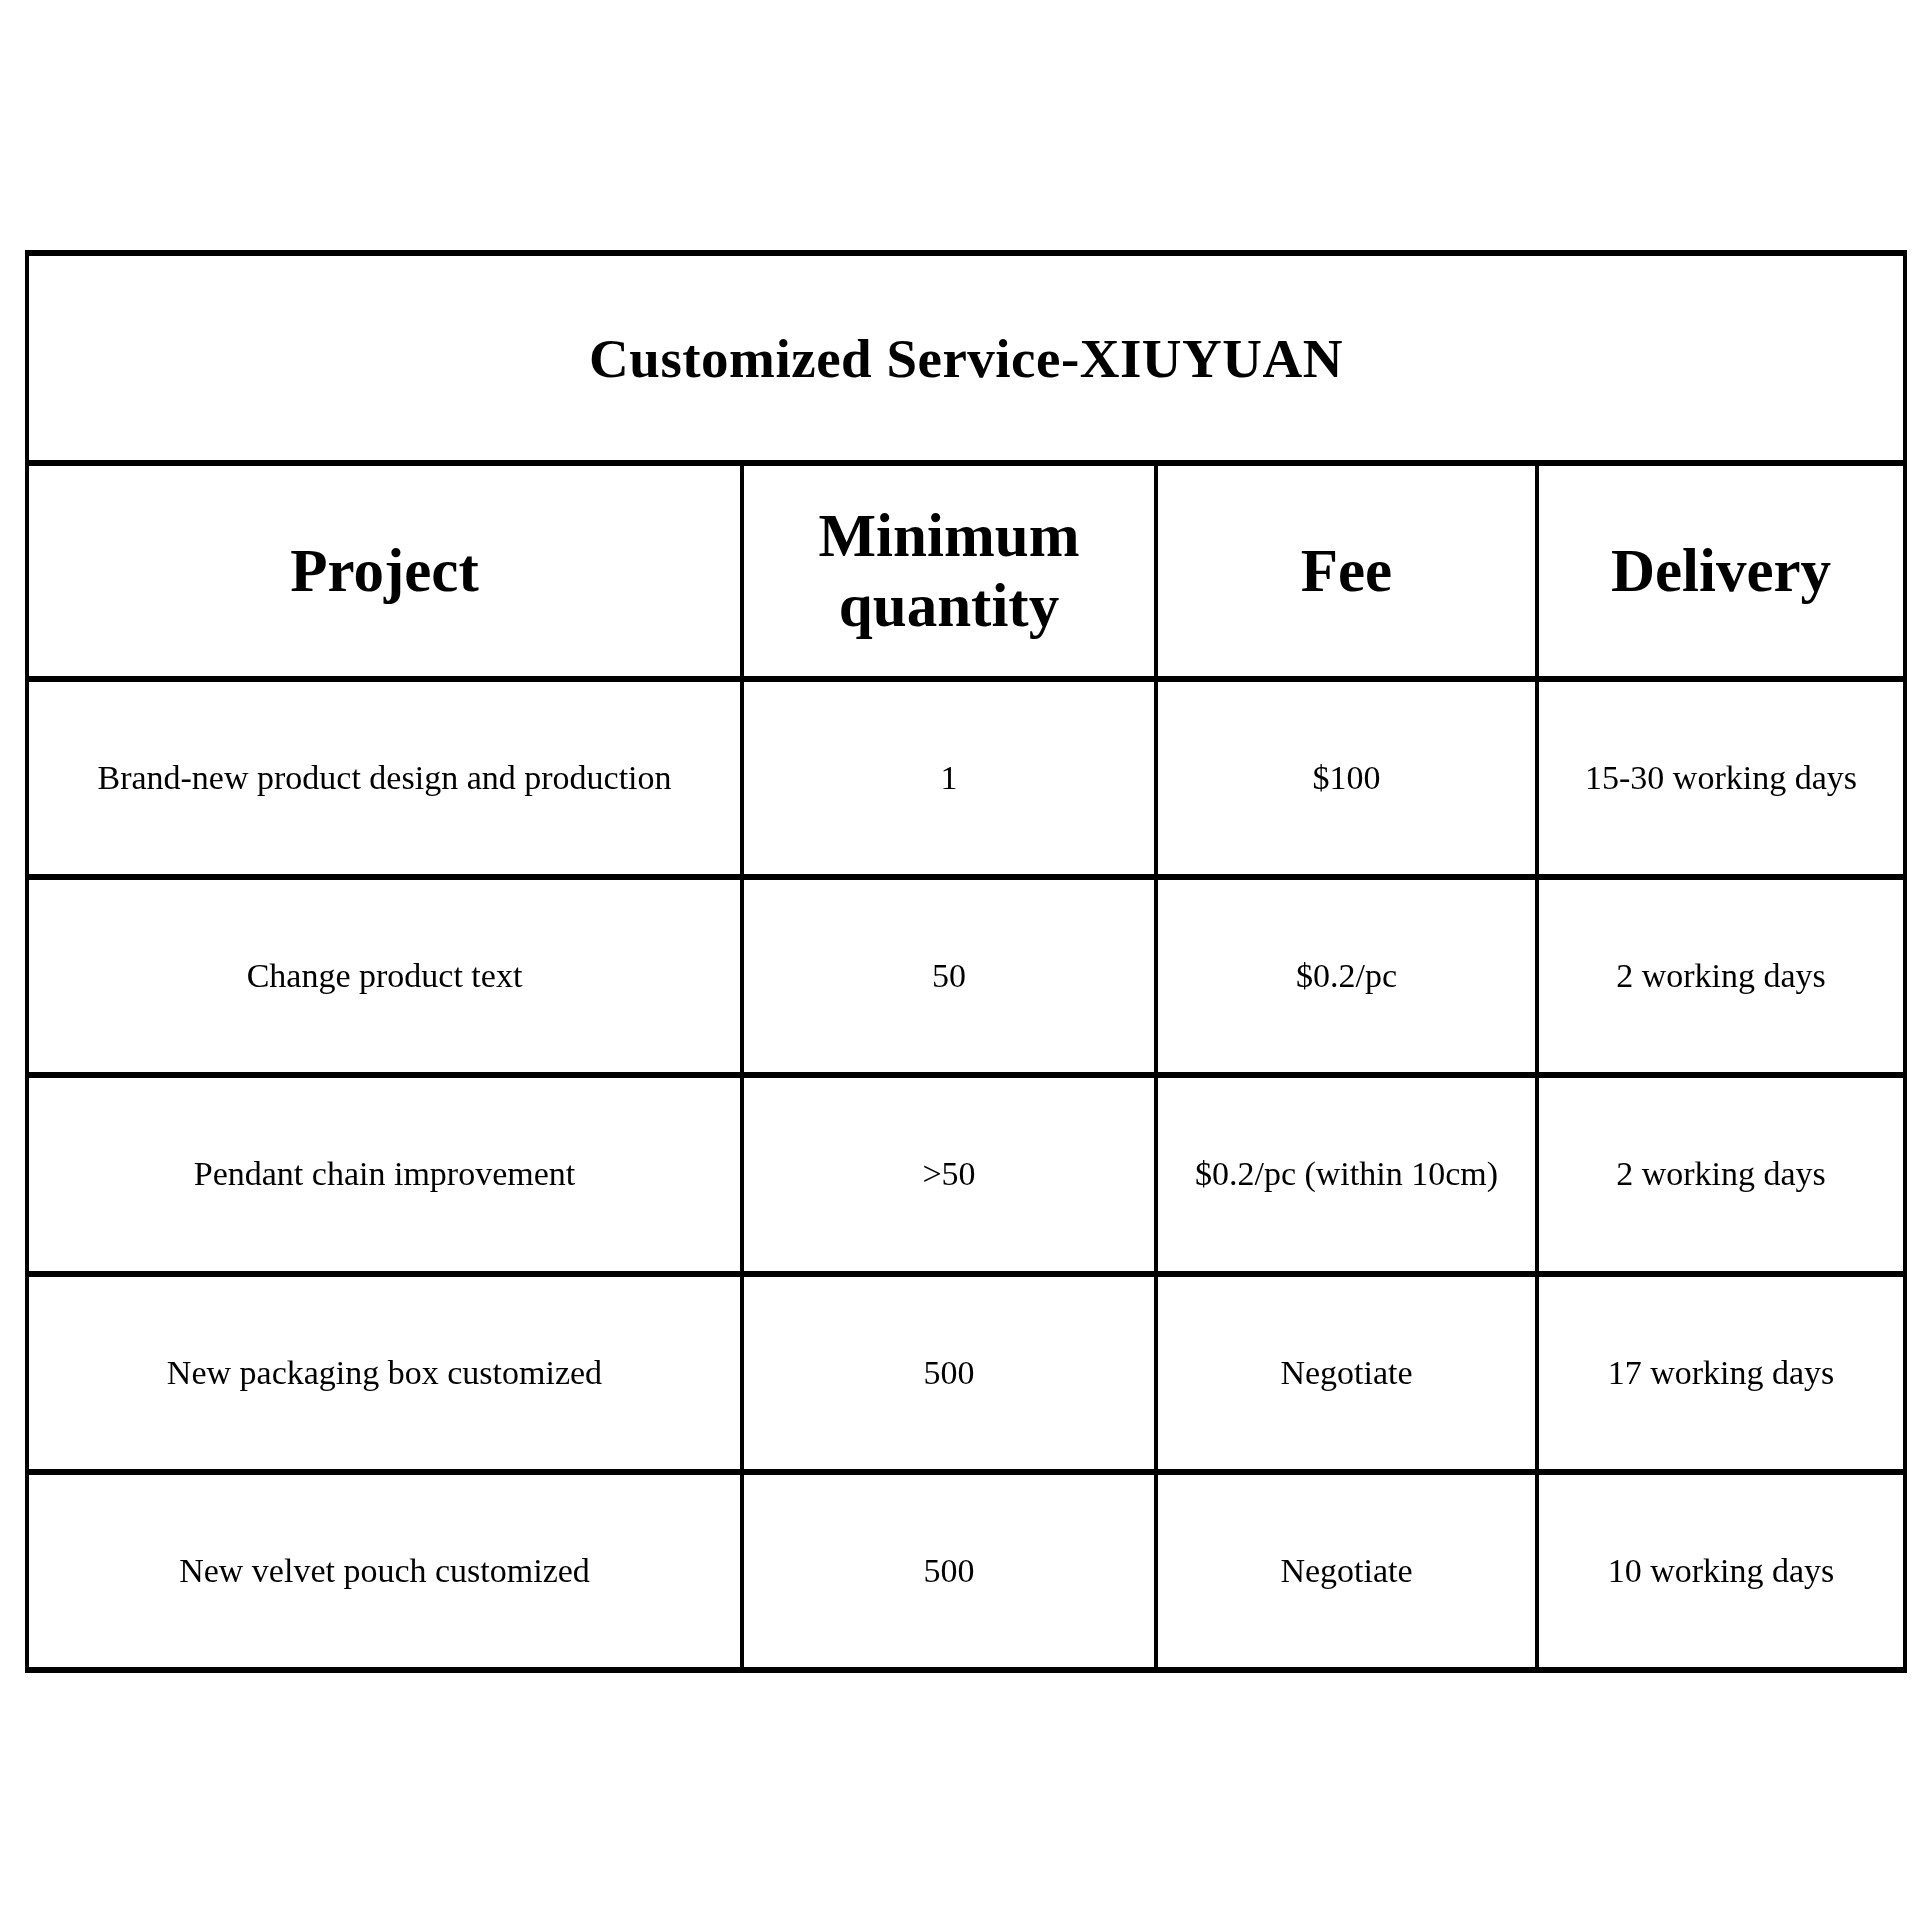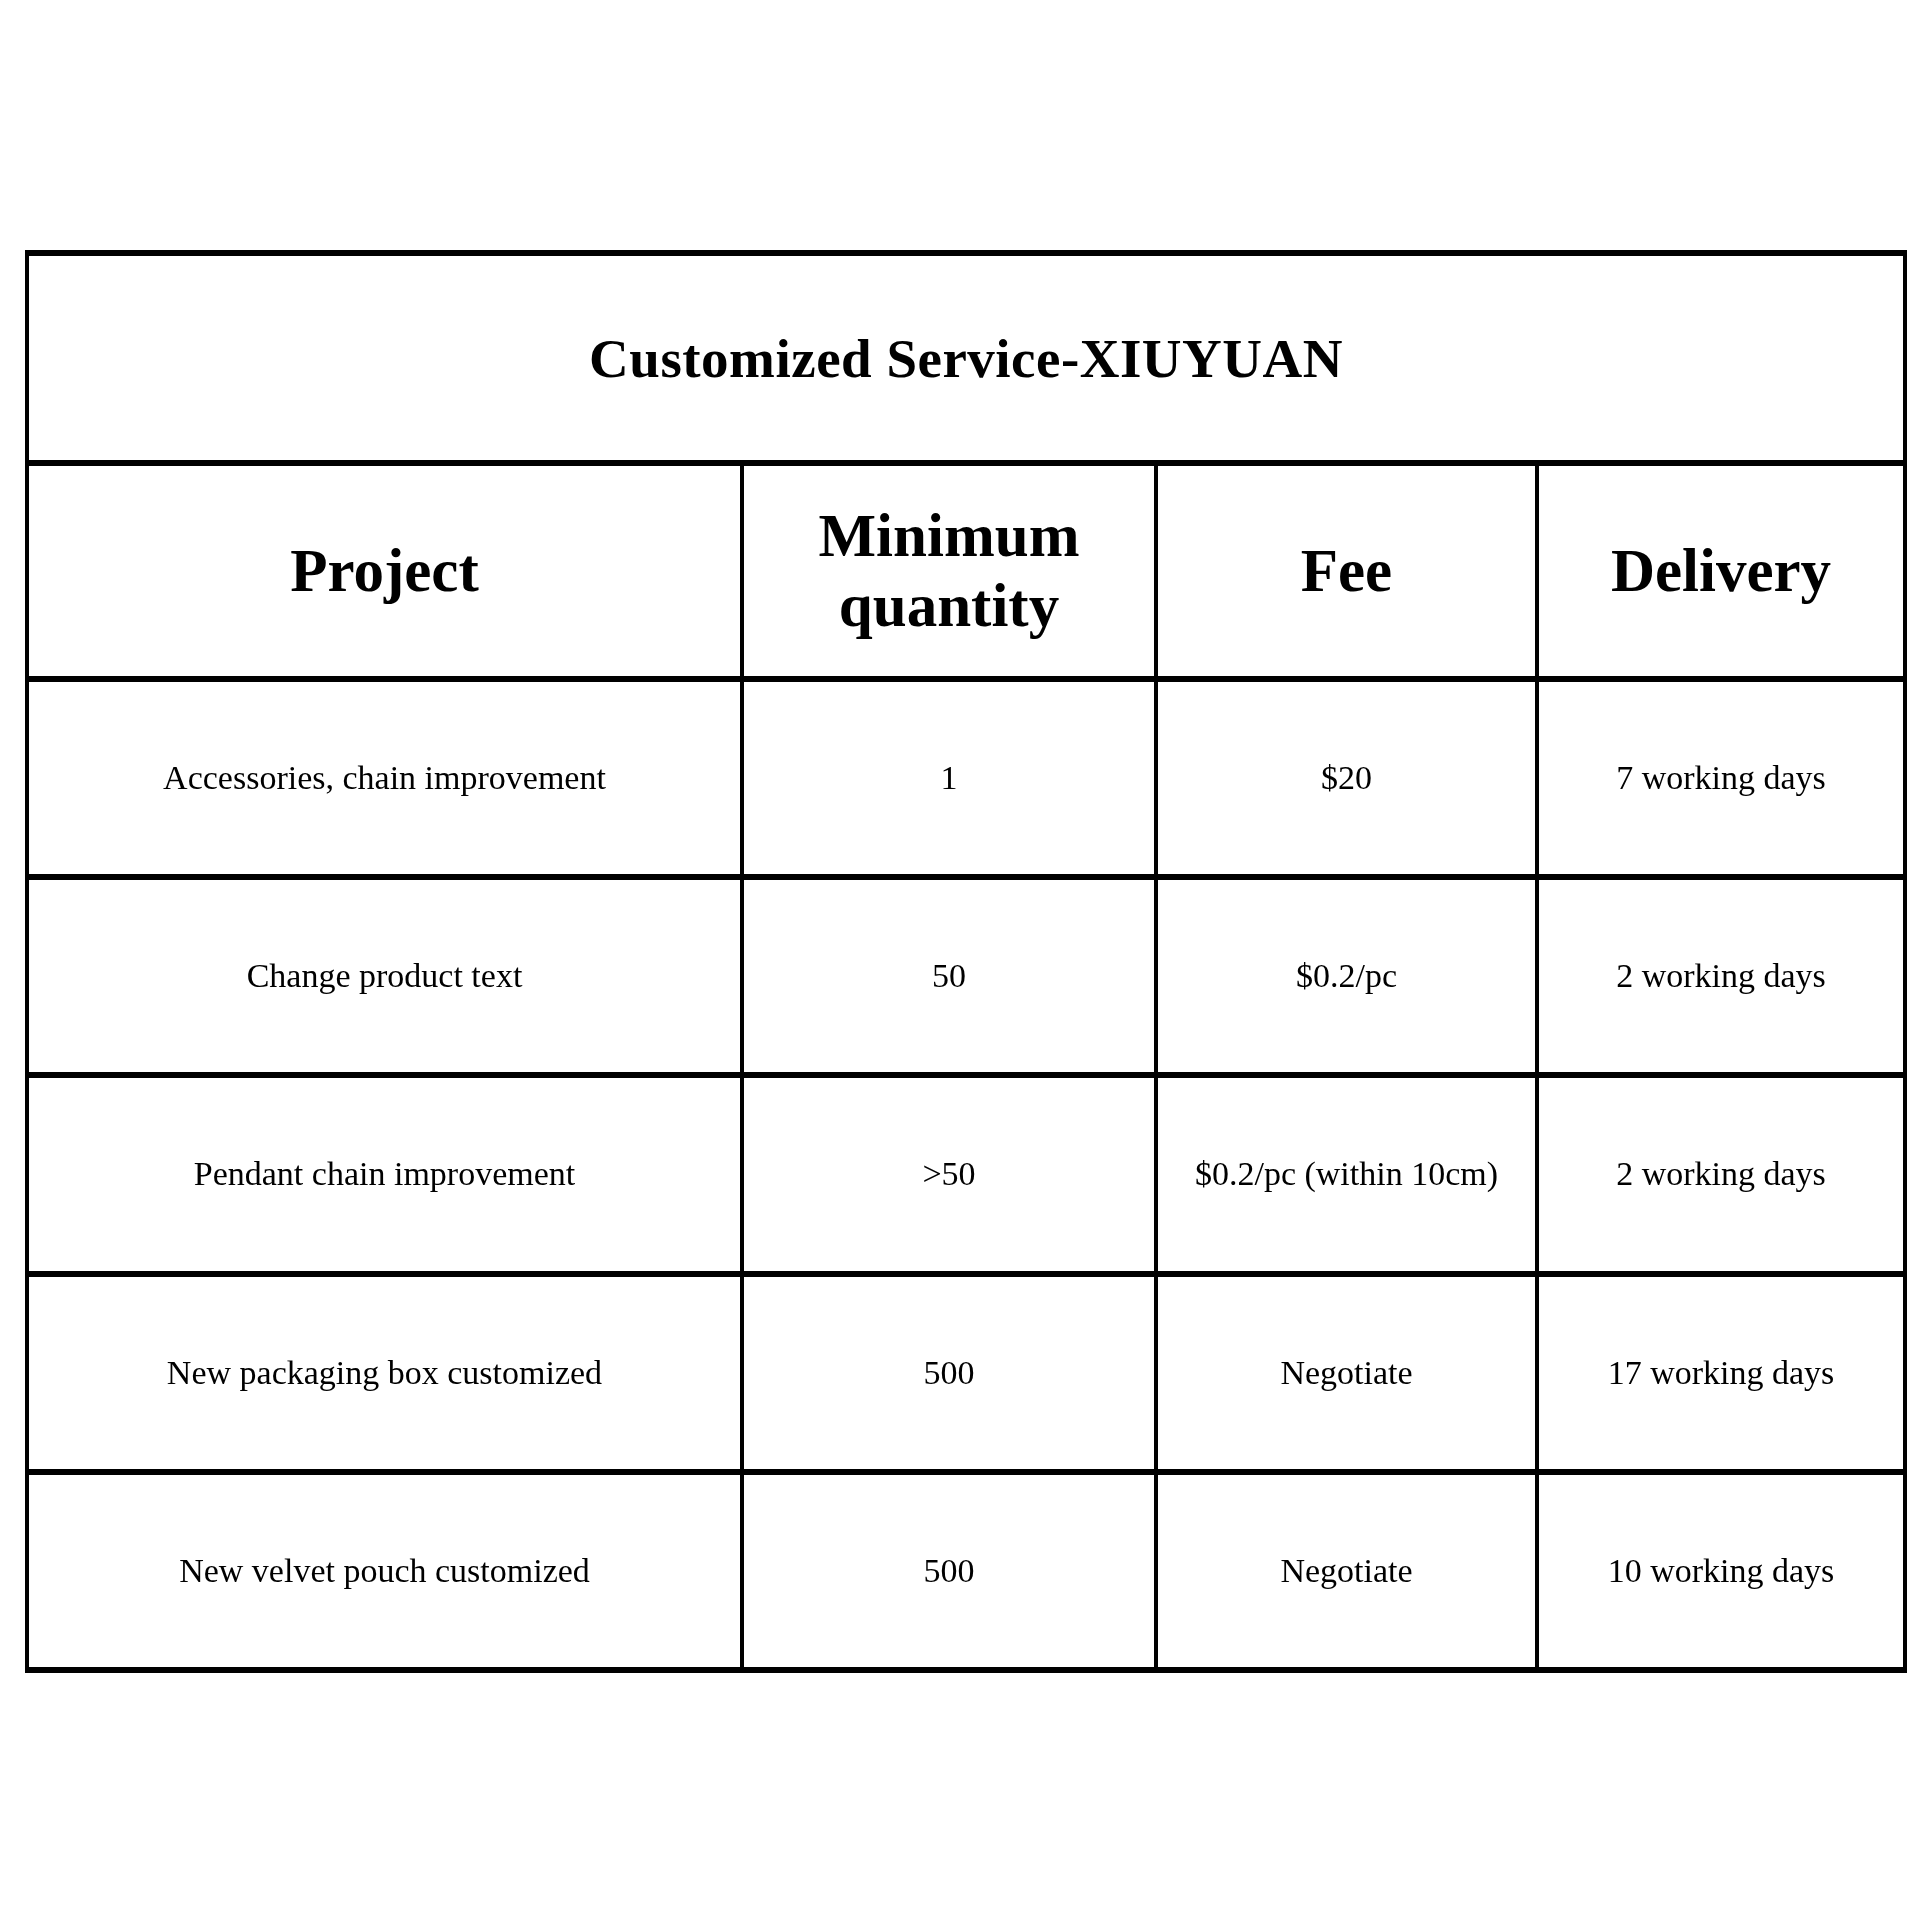--- a/index.html
+++ b/index.html
@@ -73,24 +73,24 @@
       <tr class="title-row">
         <td colspan="4">Customized Service-XIUYUAN</td>
       </tr>
       <tr class="header-row">
         <th>Project</th>
         <th>Minimum quantity</th>
         <th>Fee</th>
         <th>Delivery</th>
       </tr>
       <tr class="data-row">
-        <td>Accessories, chain improvement</td>
+        <td>Brand-new product design and production</td>
         <td>1</td>
-        <td>$20</td>
-        <td>7 working days</td>
+        <td>$100</td>
+        <td>15-30 working days</td>
       </tr>
       <tr class="data-row">
         <td>Change product text</td>
         <td>50</td>
         <td>$0.2/pc</td>
         <td>2 working days</td>
       </tr>
       <tr class="data-row">
         <td>Pendant chain improvement</td>
         <td>&gt;50</td>

